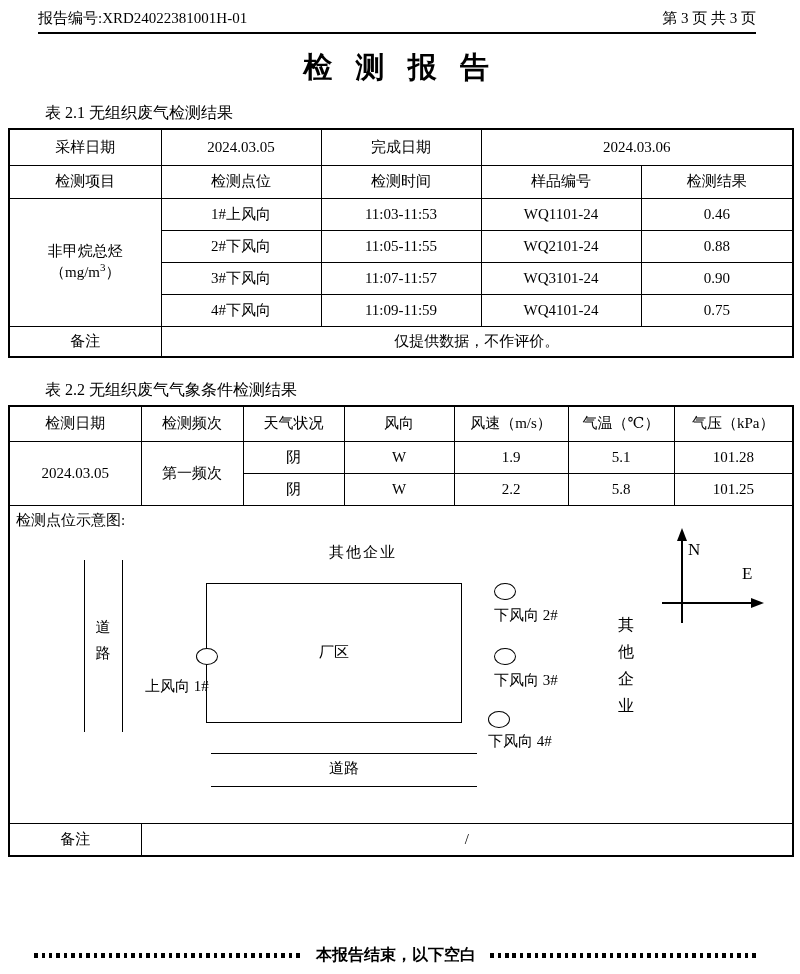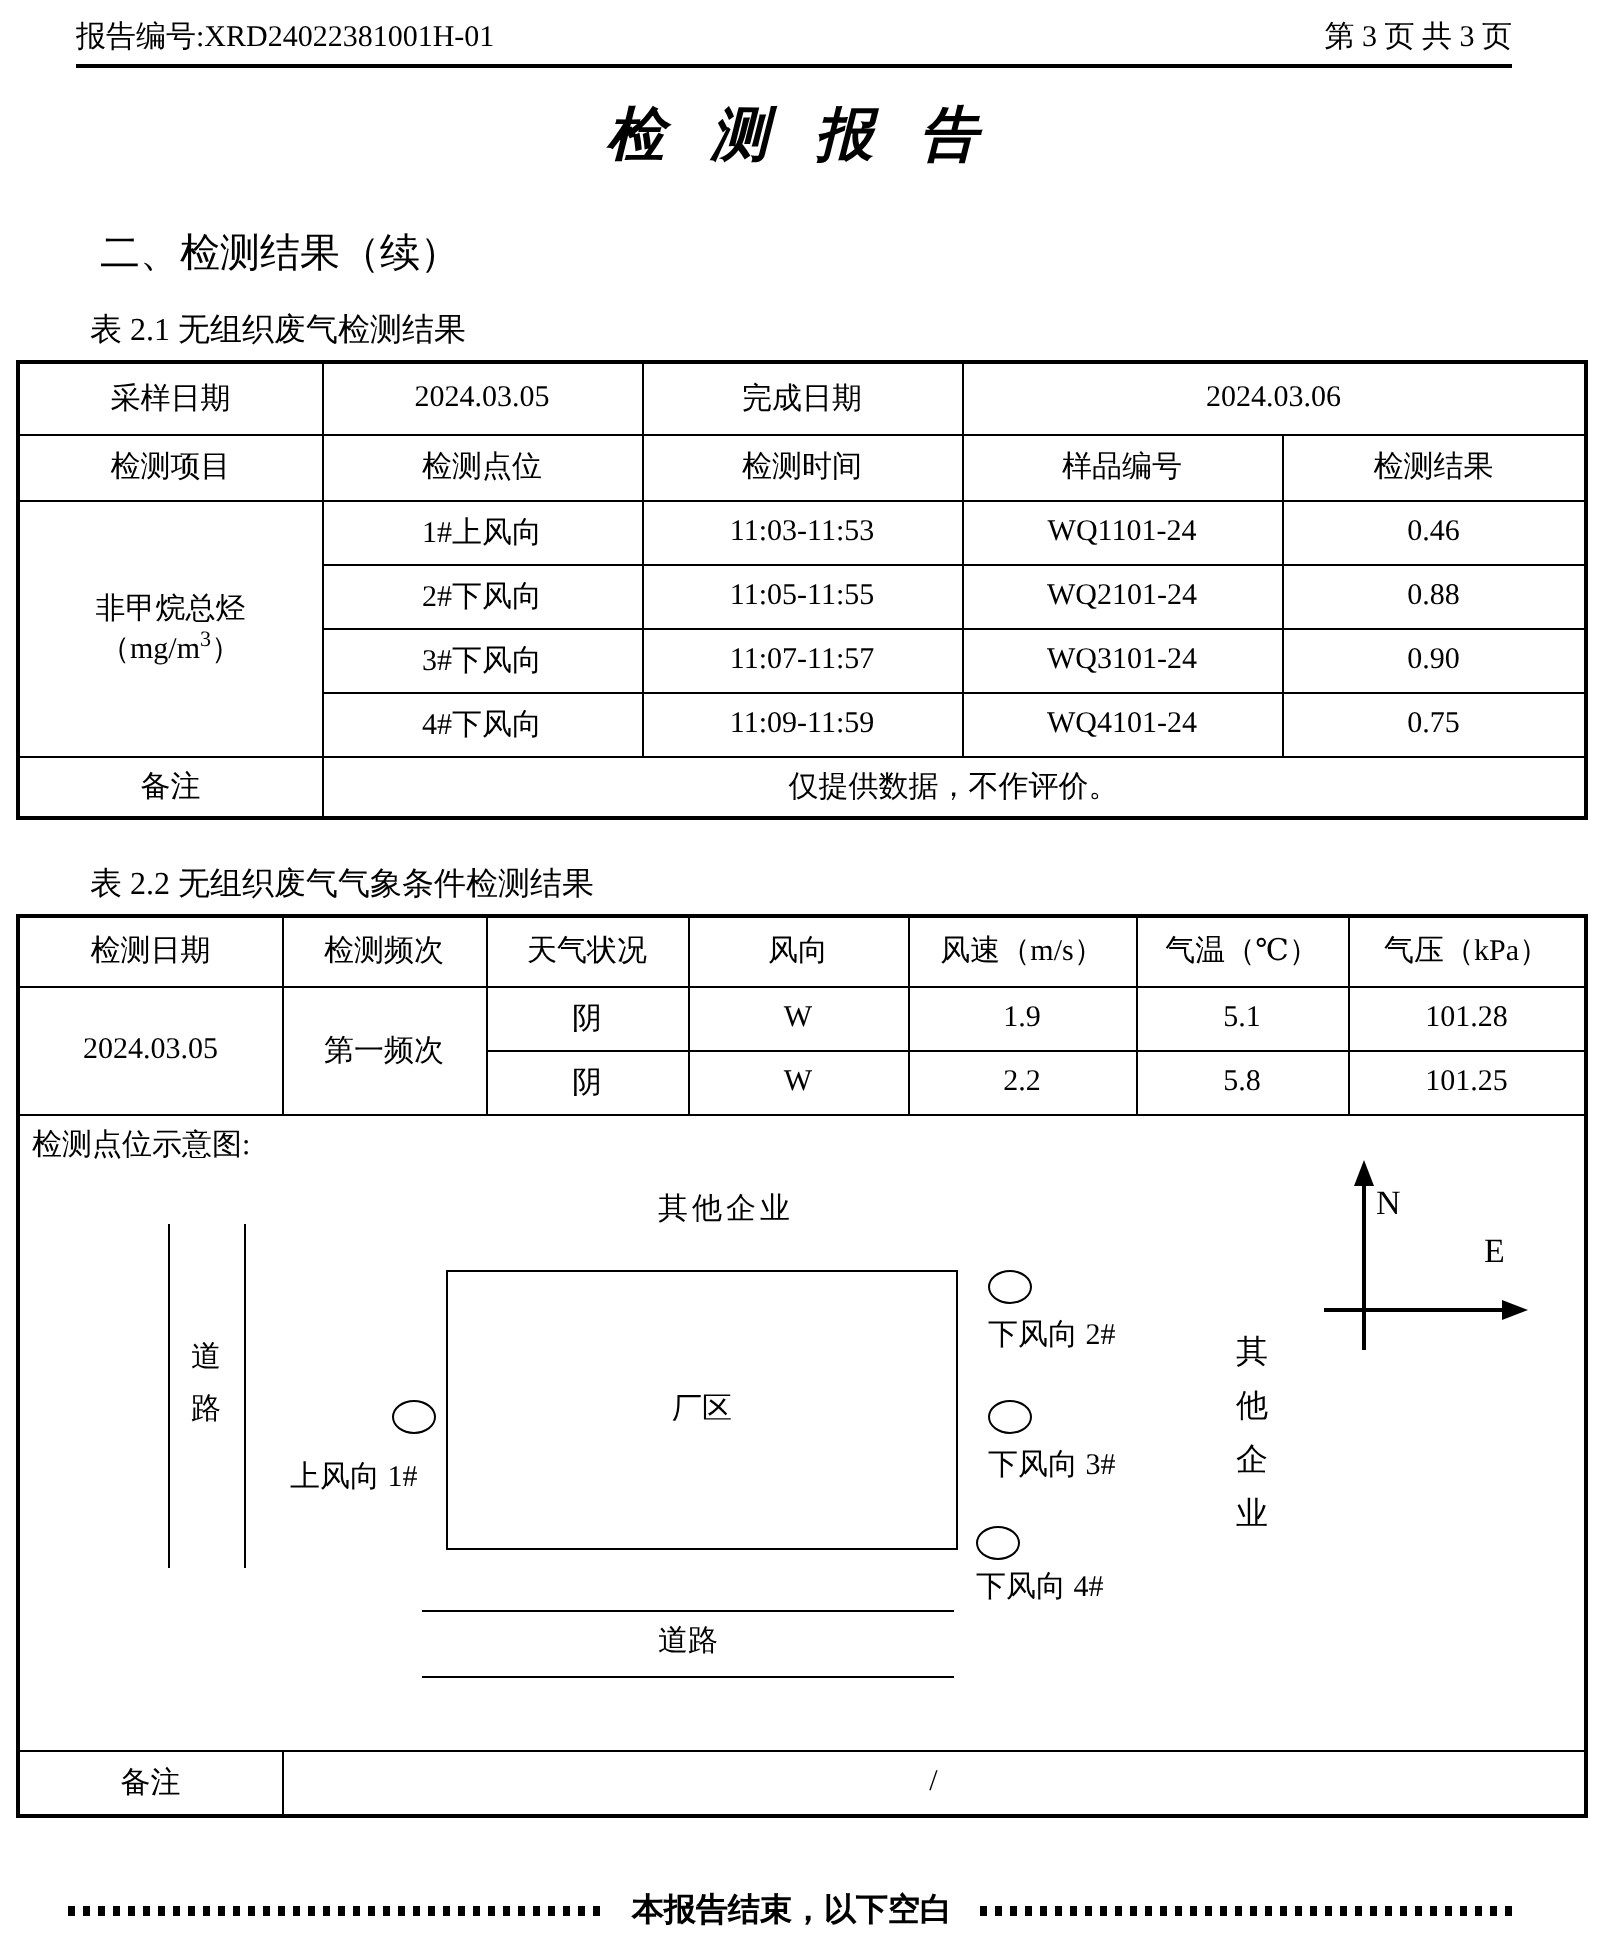--- a/index.html
+++ b/index.html
@@ -12,21 +12,21 @@
   
   .header-bar {
     margin:0 44px 0 38px; padding:9px 0 4px;
     border-bottom:2px solid #000;
     display:flex; justify-content:space-between; align-items:flex-end;
     font-size:15px;
   }
   .company { text-align:center; margin-top:16px; font-size:21px; letter-spacing:1px; }
   .report-title {
     text-align:center; margin-top:14px; font-size:29px; font-weight:bold;
-    letter-spacing:8px; white-space:pre;font-style:italic;
+    letter-spacing:8px; white-space:pre;
   }
   .section-title { margin:25px 0 0 50px; font-size:20px; }
   .table-caption { margin:15px 0 4px 45px; font-size:16px; font-weight:normal; }
   .caption2 { margin-top:22px; }
   
   table { border-collapse:collapse; margin-left:8px; width:784px; table-layout:fixed;
           border:2px solid #000; font-size:15px;padding-left:17px; }
   td { border:1.5px solid #000; text-align:center; vertical-align:middle; padding:0 2px; }
   .h36{height:36px}.h35{height:35px}.h33{height:33px}.h32{height:32px}.h31{height:31px}
   .sup{ vertical-align:super; font-size:11px; }
@@ -59,21 +59,20 @@
 <body>
 
 <div class="page">
 
   <div class="header-bar">
     <span>报告编号:XRD24022381001H-01</span>
     <span>第 3 页 共 3 页</span>
   </div>
 
   <div class="report-title">检 测 报 告</div>
-  <div class="section-title">二、检测结果（续）</div>
 
   <div class="table-caption">表 2.1 无组织废气检测结果</div>
   <table>
     <colgroup>
         <col style="width:152px">
         <col style="width:160px">
         <col style="width:160px">
         <col style="width:160px">
         <col style="width:152px">
       </colgroup>
@@ -167,21 +166,21 @@
     <tr>
       <td colspan="7" class="diagram-cell">
         <div class="abs diag-label">检测点位示意图:</div>
 
         <div class="abs" style="left:319px; top:37px; letter-spacing:2px;">其他企业</div>
 
         <div class="abs road-vline" style="left:74px; top:54px; height:172px;"></div>
         <div class="abs road-vline" style="left:112px; top:54px; height:172px;"></div>
         <div class="abs vtext" style="left:82px; top:108px; width:22px; line-height:26px;">道路</div>
 
-        <div class="abs factory-rect" style="left:213px; top:77px; width:256px; height:140px;">
+        <div class="abs factory-rect" style="left:196px; top:77px; width:256px; height:140px;">
           <span>厂区</span>
         </div>
 
         <div class="abs circle" style="left:186px; top:142px;"></div>
         <div class="abs" style="left:135px; top:171px;">上风向 1#</div>
 
         <div class="abs circle" style="left:484px; top:77px;"></div>
         <div class="abs" style="left:484px; top:100px;">下风向 2#</div>
 
         <div class="abs circle" style="left:484px; top:142px;"></div>

